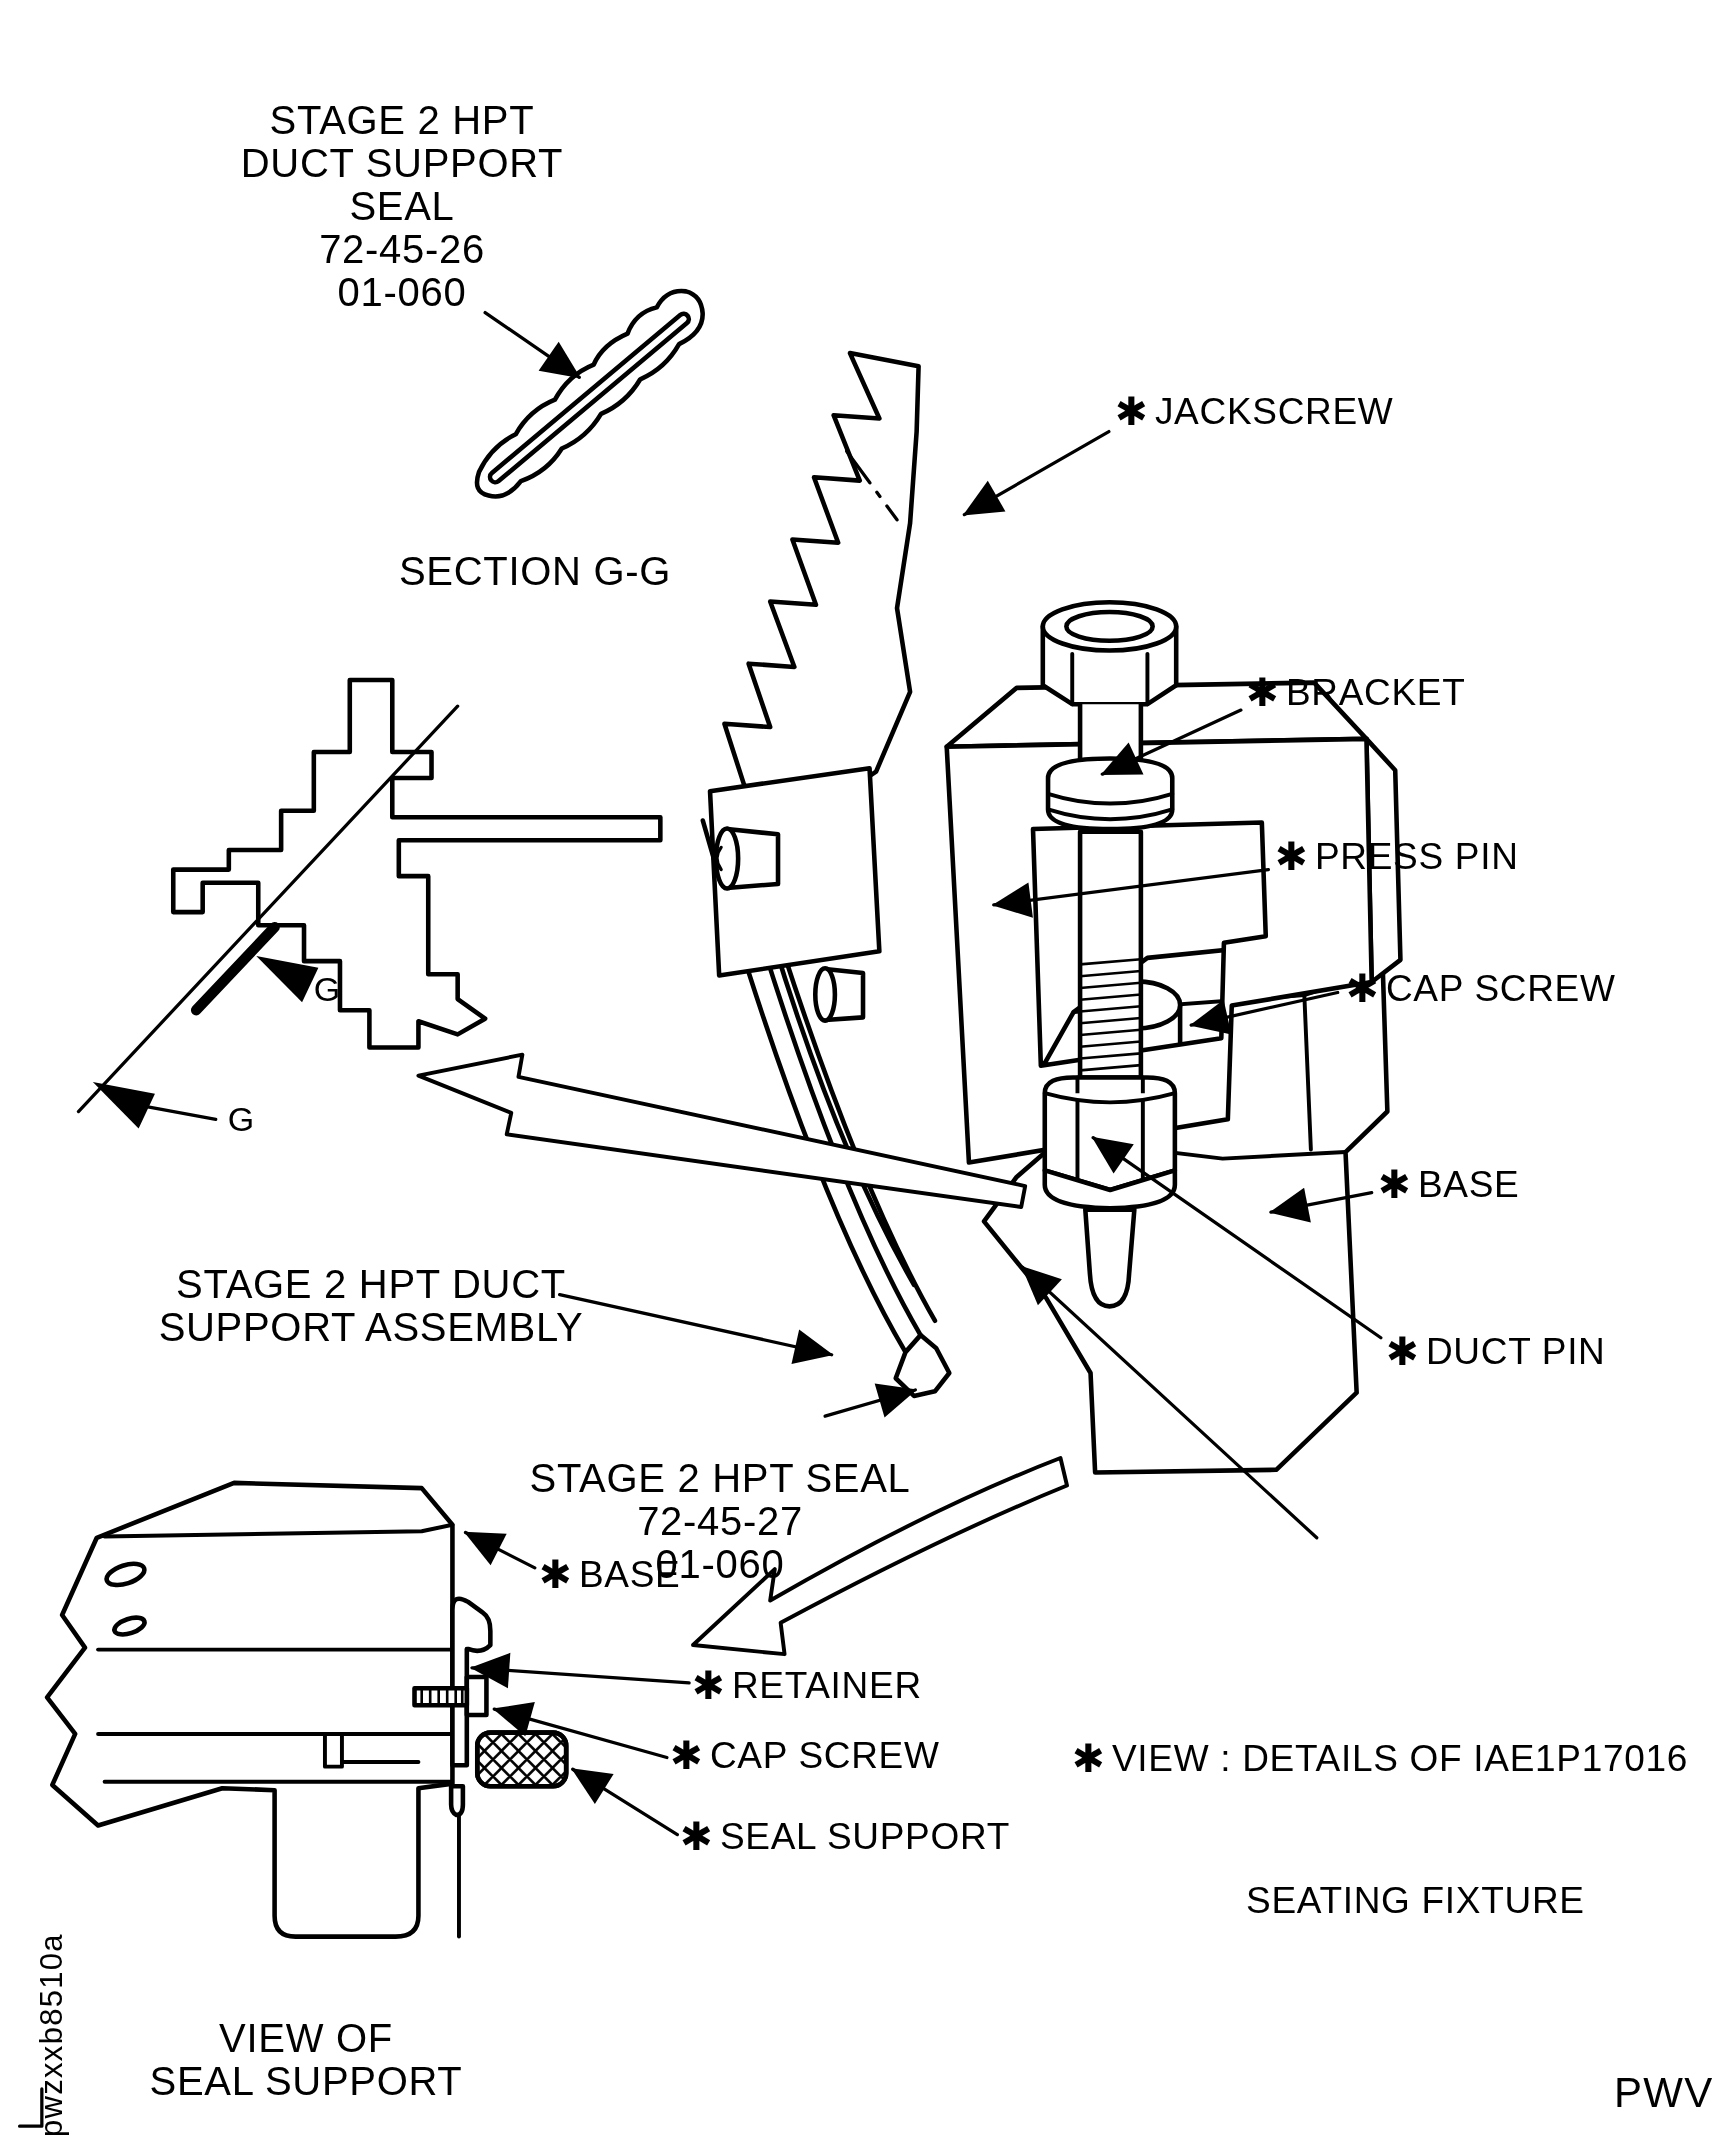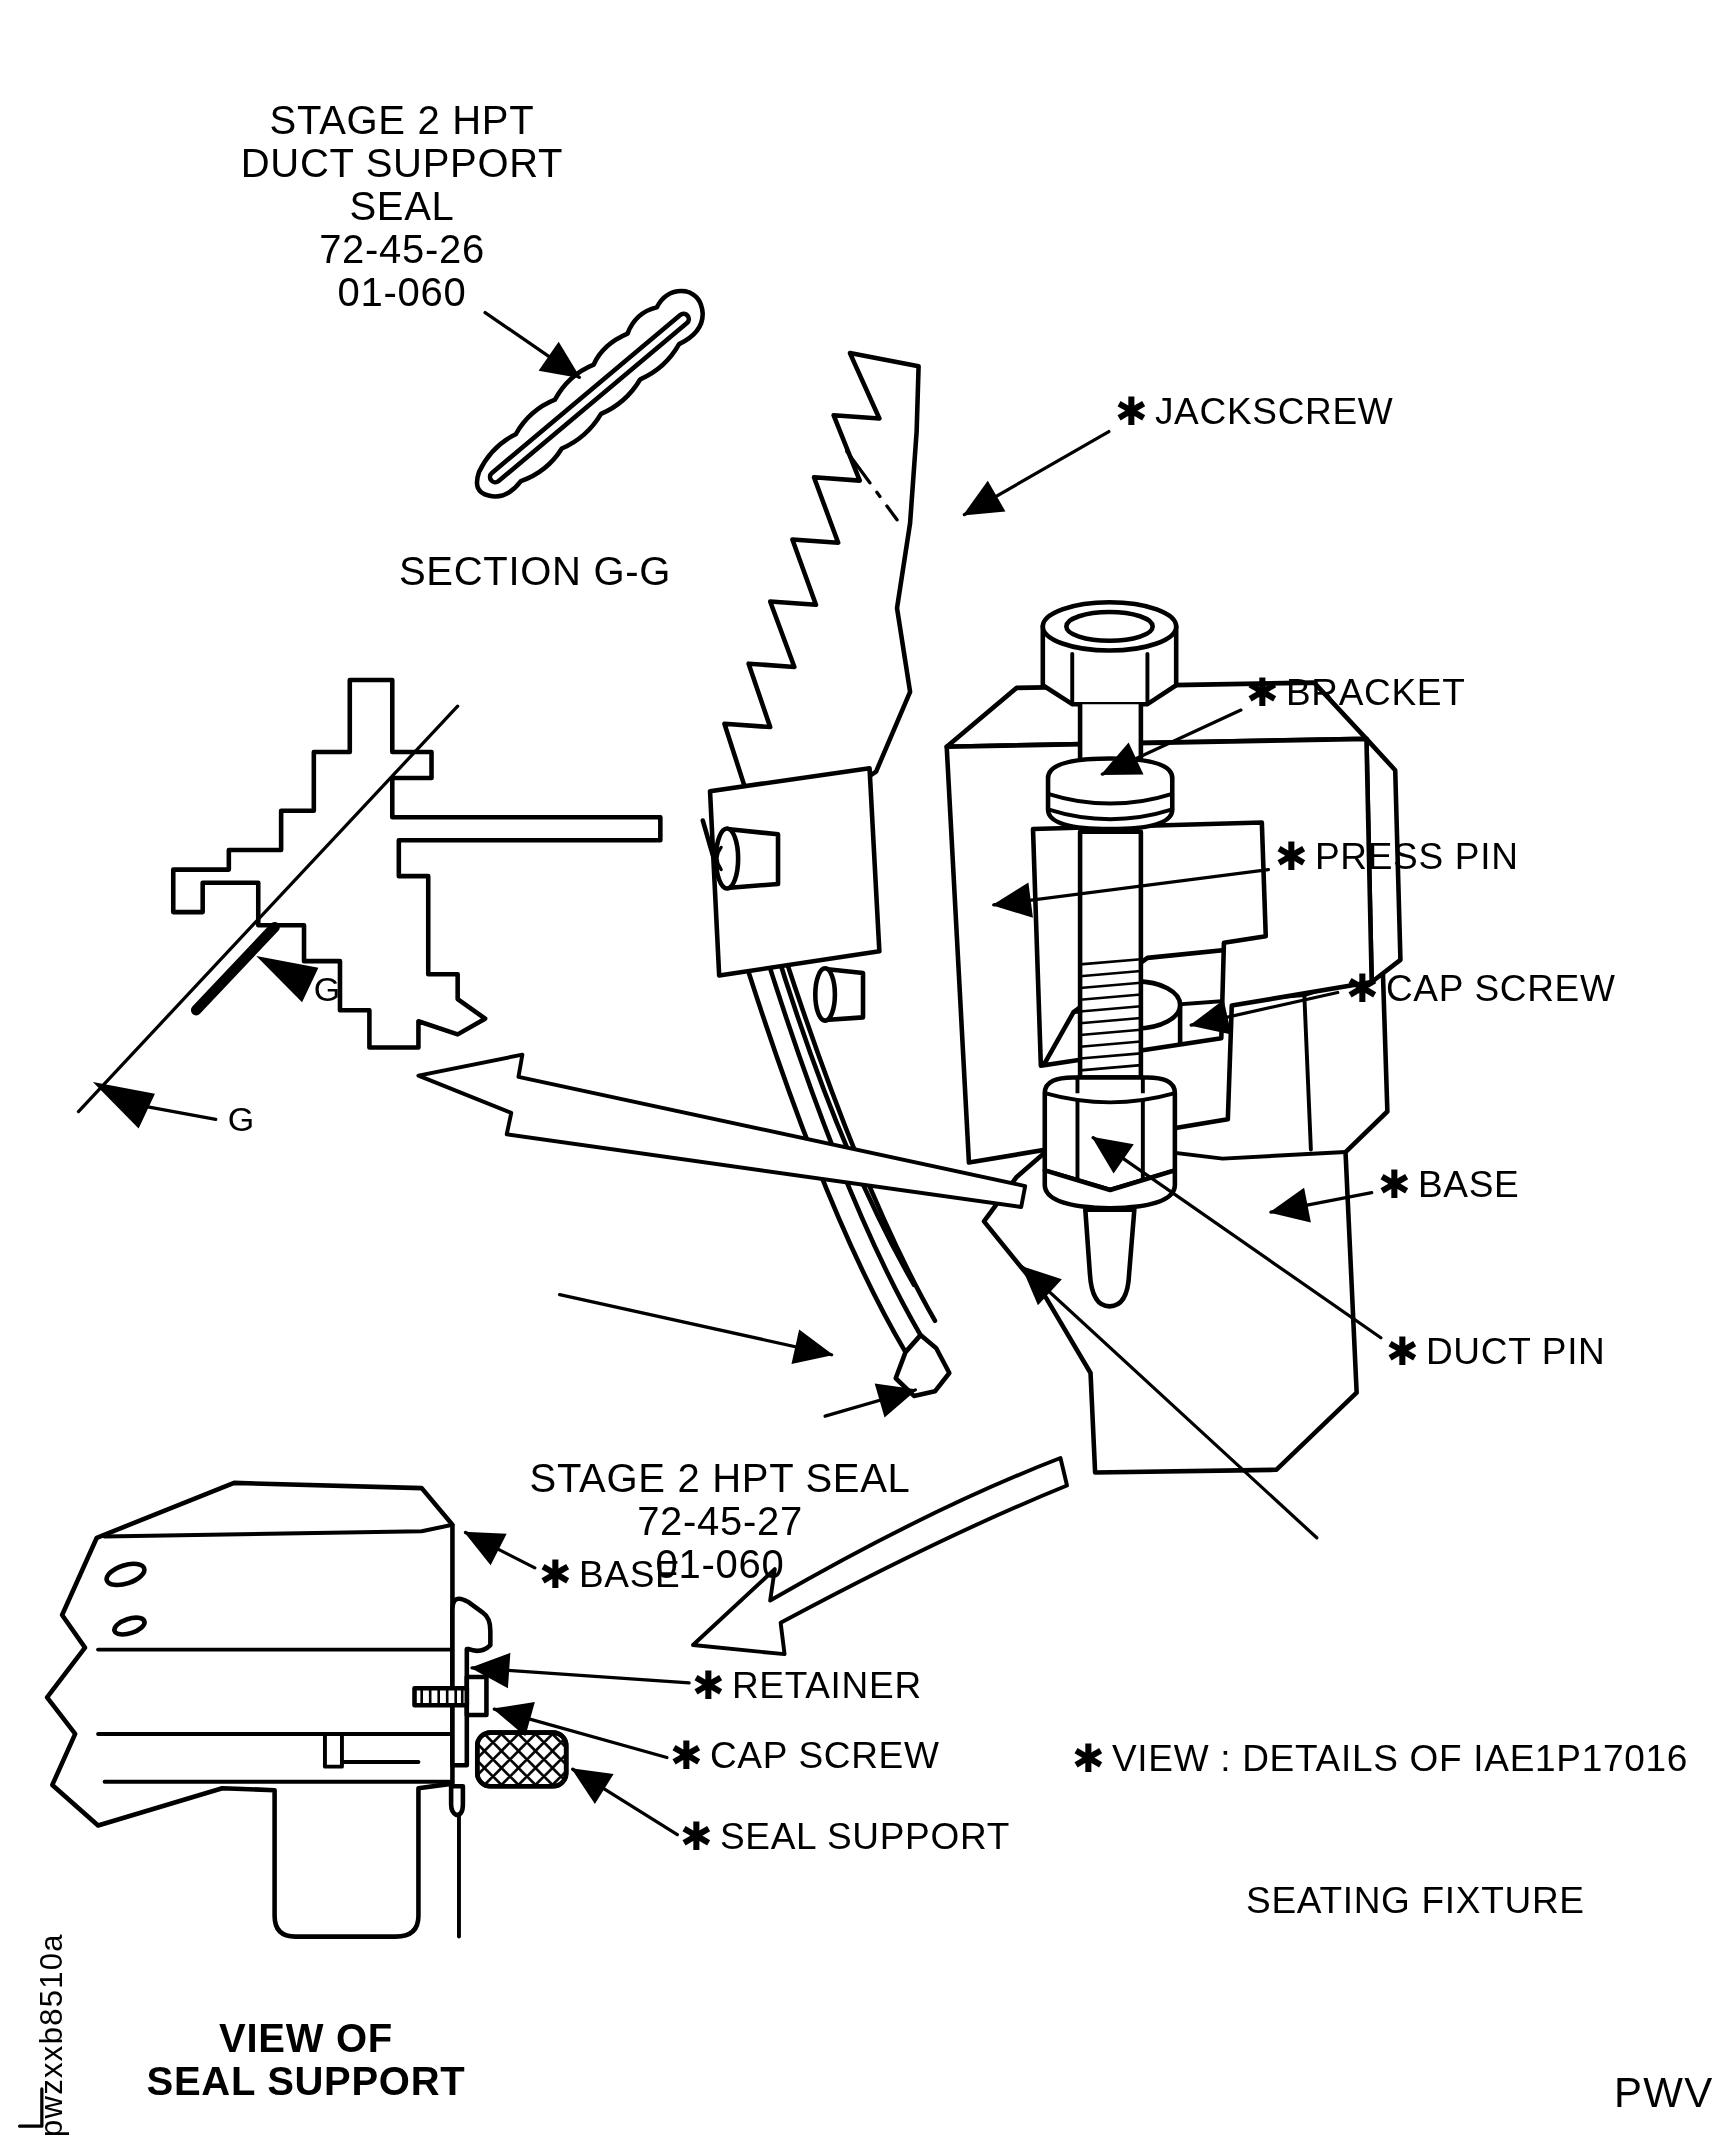--- a/index.html
+++ b/index.html
@@ -221,20 +221,22 @@
 </div>
 
 <div class="lbl" style="left:1386px;top:1327px;">
   <span class="ast">✱</span>
   <span>DUCT PIN</span>
 </div>
 
 <div class="gmark" style="left:327px;top:989px;">G</div>
 <div class="gmark" style="left:241px;top:1119px;">G</div>
 
+<div class="blk" style="left:371px;top:1263px;">STAGE 2 HPT DUCT
+SUPPORT ASSEMBLY</div>
 
 <div class="blk" style="left:720px;top:1431px;margin-top:26px;">STAGE 2 HPT SEAL
 72-45-27
 01-060</div>
 
 
 <div class="lbl" style="left:539px;top:1550px;">
   <span class="ast">✱</span>
   <span>BASE</span>
 </div>
@@ -253,21 +255,21 @@
   <span class="ast">✱</span>
   <span>SEAL SUPPORT</span>
 </div>
 
 <div class="lbl" style="left:1072px;top:1734px;">
   <span class="ast">✱</span>
   <span>VIEW : DETAILS OF IAE1P17016</span>
 </div>
 <div class="noteline2" style="left:1246px;top:1880px;">SEATING FIXTURE</div>
 
-<div class="blk" style="left:306px;top:2017px;font-weight:bold;">VIEW OF
+<div class="blk" style="left:306px;top:2017px;">VIEW OF
 SEAL SUPPORT</div>
 
 <div class="vid" style="left:34px;top:1875px;height:262px;">pwzxxb8510a</div>
 
 <div class="pwv" style="left:1614px;top:2069px;">PWV</div>
 
 </div>
 
 
 </body></html>

